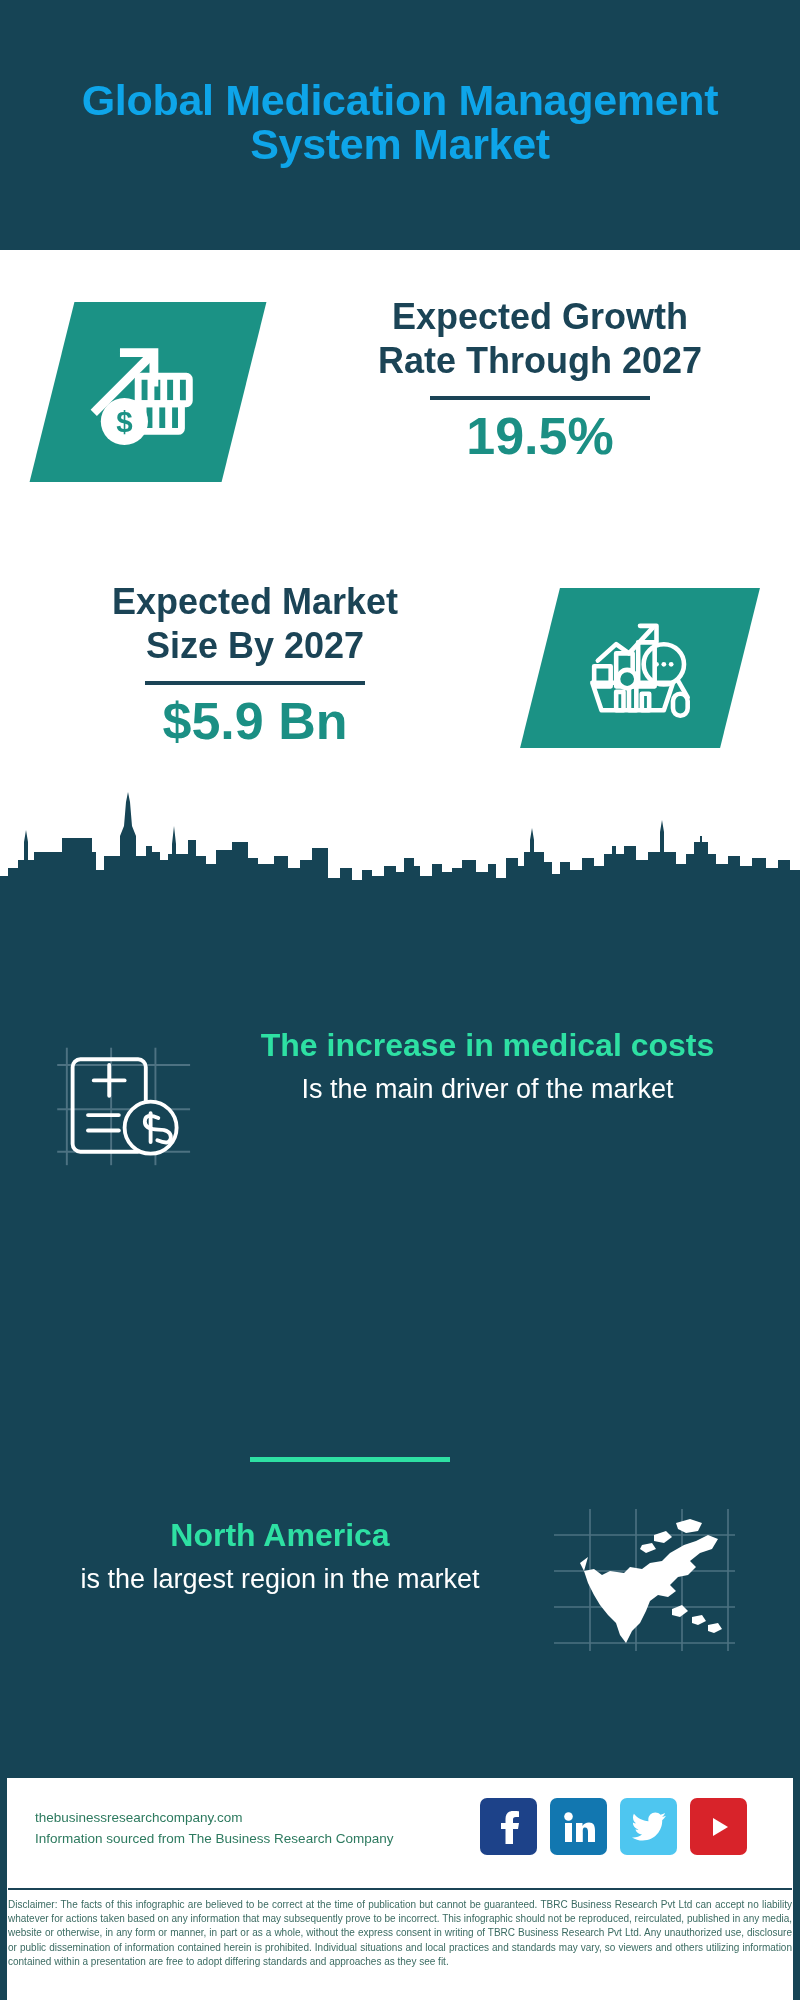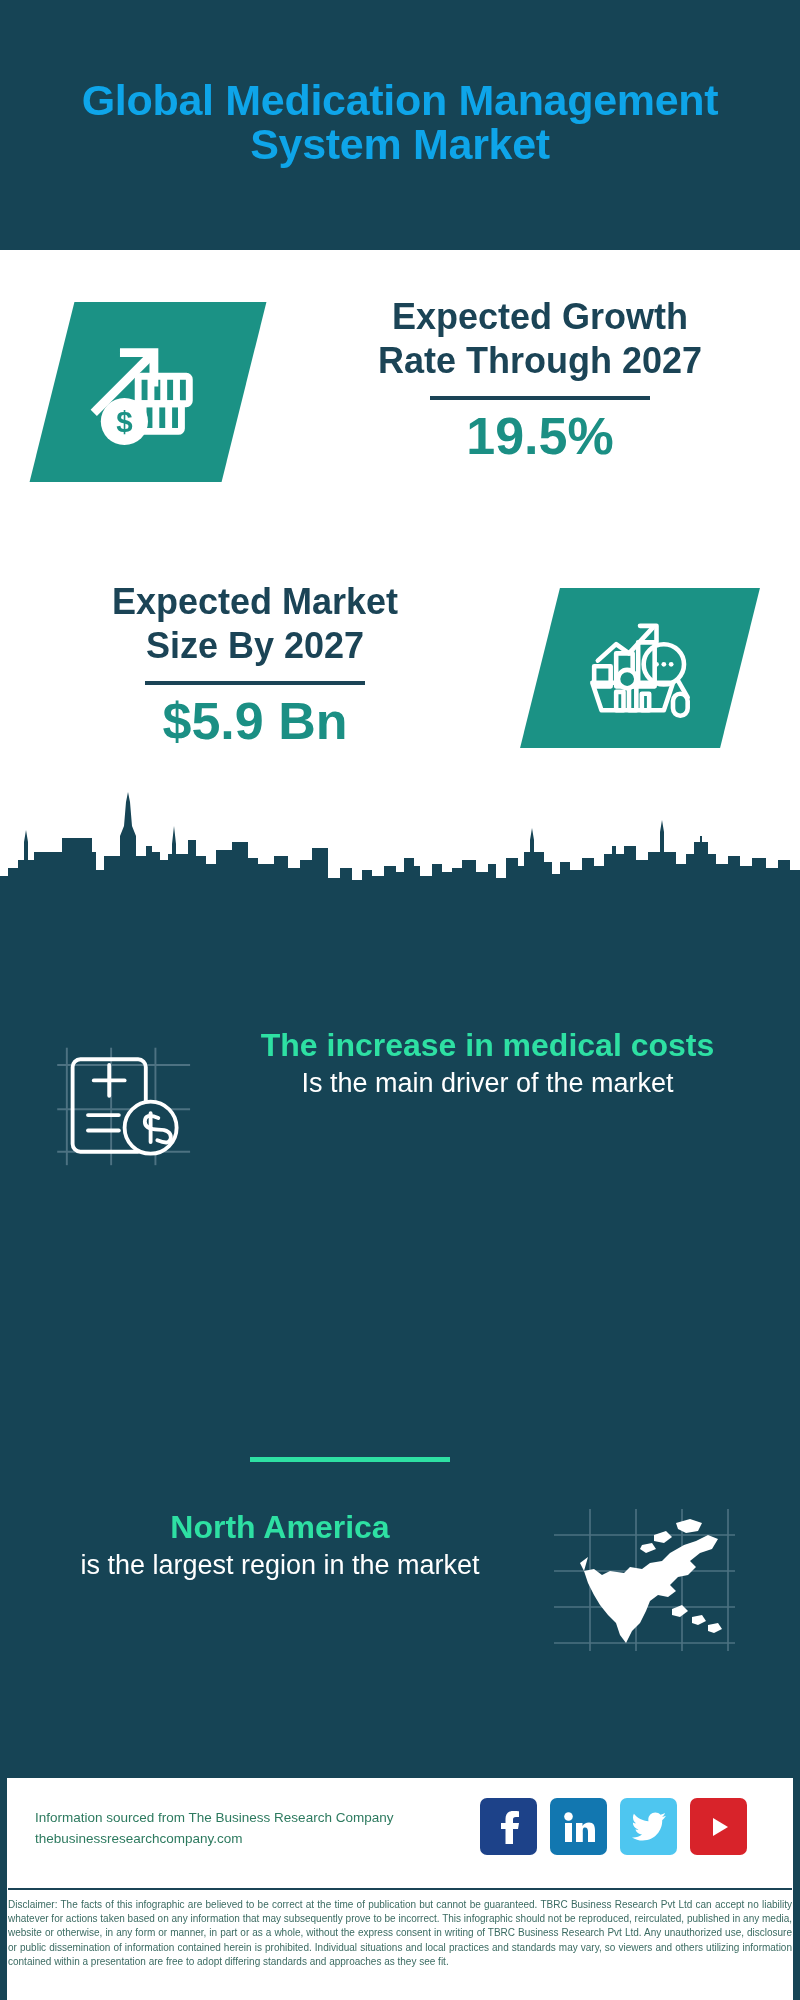--- a/index.html
+++ b/index.html
@@ -135,39 +135,39 @@
     color: #2ee0a3;
     font-size: 32px;
     font-weight: bold;
     line-height: 1.28;
   }
   .white-sub {
     color: #ffffff;
     font-size: 27px;
     font-weight: normal;
     line-height: 1.3;
-    margin-top: 0;
+    margin-top: 6px;
   }
 
   .mint-divider {
     position: absolute;
     left: 250px; top: 1457px;
     width: 200px; height: 5px;
     background: #2ee0a3;
   }
 
   
   .region-block {
     position: absolute;
     left: 0; top: 1495px;
     width: 800px;
   }
   .region-text {
     position: absolute;
-    left: 15px; top: 12px;
+    left: 15px; top: 20px;
     width: 530px;
     text-align: center;
   }
   .region-map {
     position: absolute;
     left: 550px; top: 10px;
     width: 185px; height: 150px;
   }
 
   
@@ -362,22 +362,22 @@
         <path d="M92,40 L102,38 L106,44 L96,48 L90,44 Z"></path>
         <path d="M122,104 L132,100 L138,106 L130,112 L122,110 Z"></path>
         <path d="M142,112 L152,110 L156,116 L148,120 L142,118 Z"></path>
         <path d="M158,120 L168,118 L172,124 L164,128 L158,126 Z"></path>
       </g>
     </svg>
   </div>
 
   <div class="footer-bar">
     <div class="footer-src">
+      <div>thebusinessresearchcompany.com</div>
       <div>Information sourced from The Business Research Company</div>
-      <div>thebusinessresearchcompany.com</div>
     </div>
     <div class="social-row">
       <div class="social sc-fb">
         <svg width="30" height="34" viewBox="0 0 30 34">
           <path fill="#ffffff" d="M19,34 L19,19 L24,19 L25,13 L19,13 L19,9.5 C19,8 19.6,7 22,7 L25,7 L25,1.3 C24.3,1.2 21.8,1 19.2,1 C13.8,1 11.5,4 11.5,9 L11.5,13 L7,13 L7,19 L11.5,19 L11.5,34 Z"></path>
         </svg>
       </div>
       <div class="social sc-li">
         <svg width="32" height="32" viewBox="0 0 32 32">
           <g fill="#ffffff">

